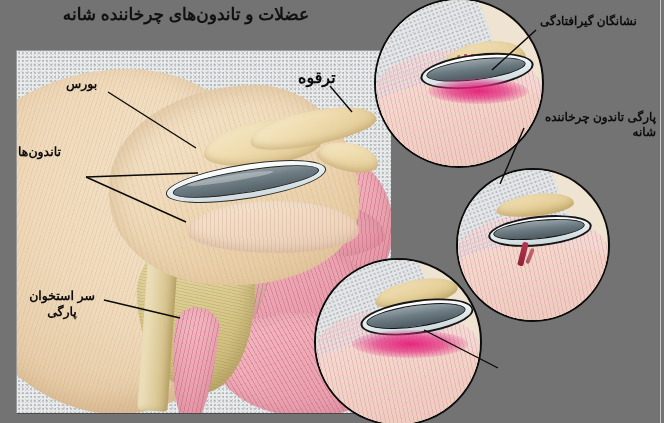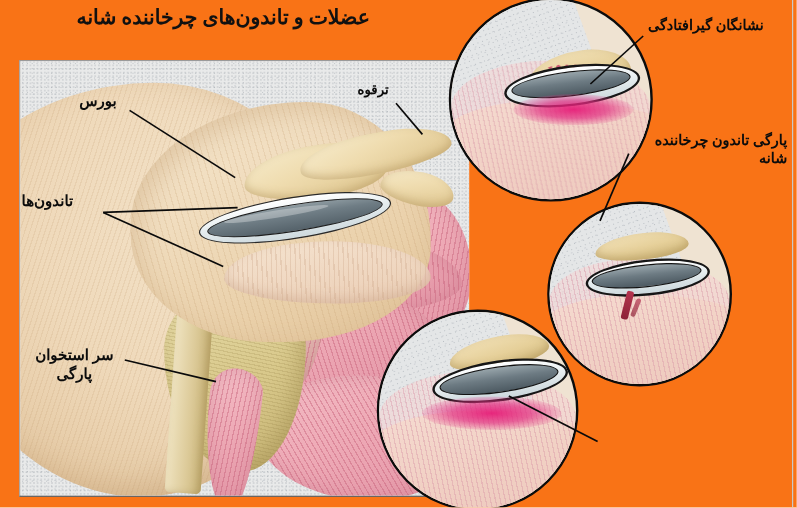--- a/index.html
+++ b/index.html
@@ -5,23 +5,23 @@
 <style>
   html, body {
     margin: 0;
     padding: 0;
     background: #ffffff;
   }
   #page {
     position: relative;
     width: 664px;
     height: 423px;
-    background: #f97316;
+    background: #737373;
     overflow: hidden;
-    font-family: Liberation Serif, serif;
+    font-family: Liberation Sans, sans-serif;
   }
 
   
   .title {
     position: absolute;
     top: 4px;
     left: 0;
     width: 372px;
     text-align: center;
     font-size: 17px;
@@ -317,23 +317,23 @@
   .label {
     position: absolute;
     font-weight: bold;
     color: #0c0c0c;
     direction: rtl;
     text-align: center;
     line-height: 1.28;
     white-space: pre-line;
   }
   .lbl-bursa      { left: 66px;  top: 76px;  font-size: 12.5px; }
-  .lbl-tendons    { left: 18px;  top: 160px; font-size: 12.5px; }
+  .lbl-tendons    { left: 18px;  top: 144px; font-size: 12.5px; }
   .lbl-humerus    { left: 16px;  top: 288px; font-size: 12.5px; width: 92px; }
-  .lbl-clavicle   { left: 298px; top: 68px;  font-size: 11px; }
+  .lbl-clavicle   { left: 298px; top: 68px;  font-size: 16px; }
   .lbl-impinge    { left: 540px; top: 14px;  font-size: 12px; }
   .lbl-tear       { left: 524px; top: 110px; font-size: 12px; width: 132px; text-align: right; }
   .lbl-tendinitis { left: 500px; top: 355px; font-size: 12px; width: 150px; text-align: right; }
 
   .right-rule {
     position: absolute;
     left: 660px;
     top: 0;
     width: 1px;
     height: 423px;

